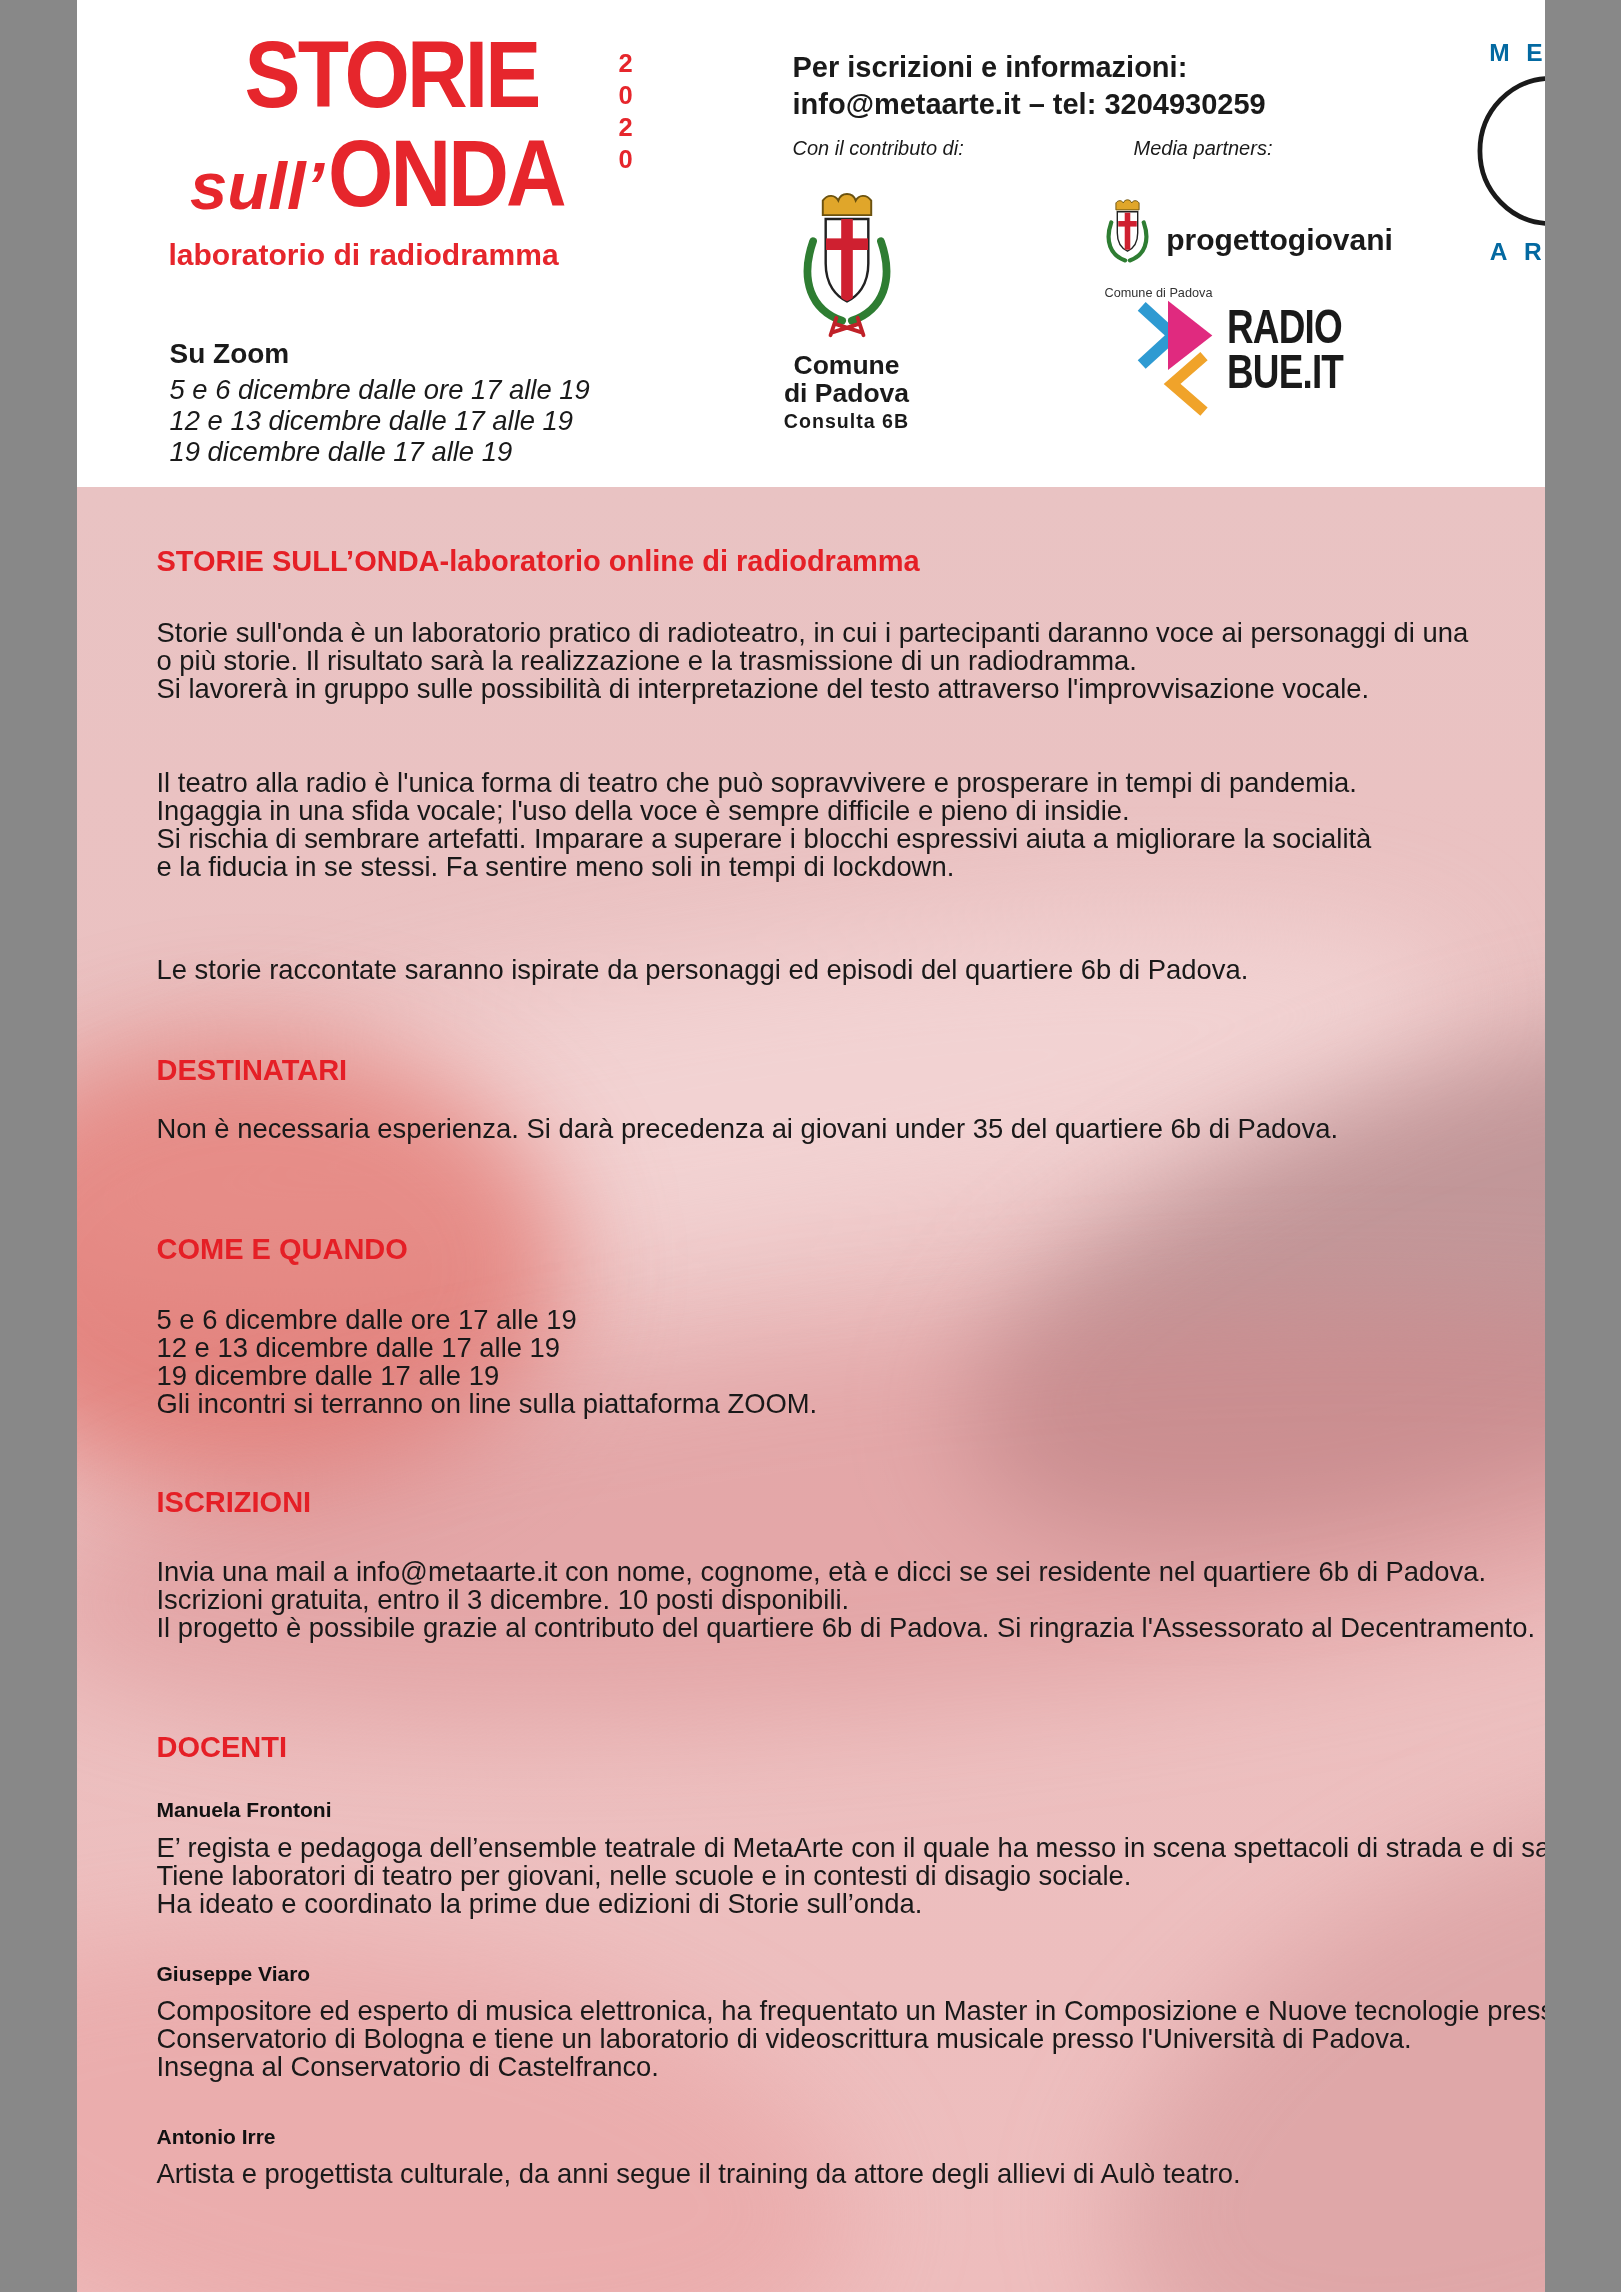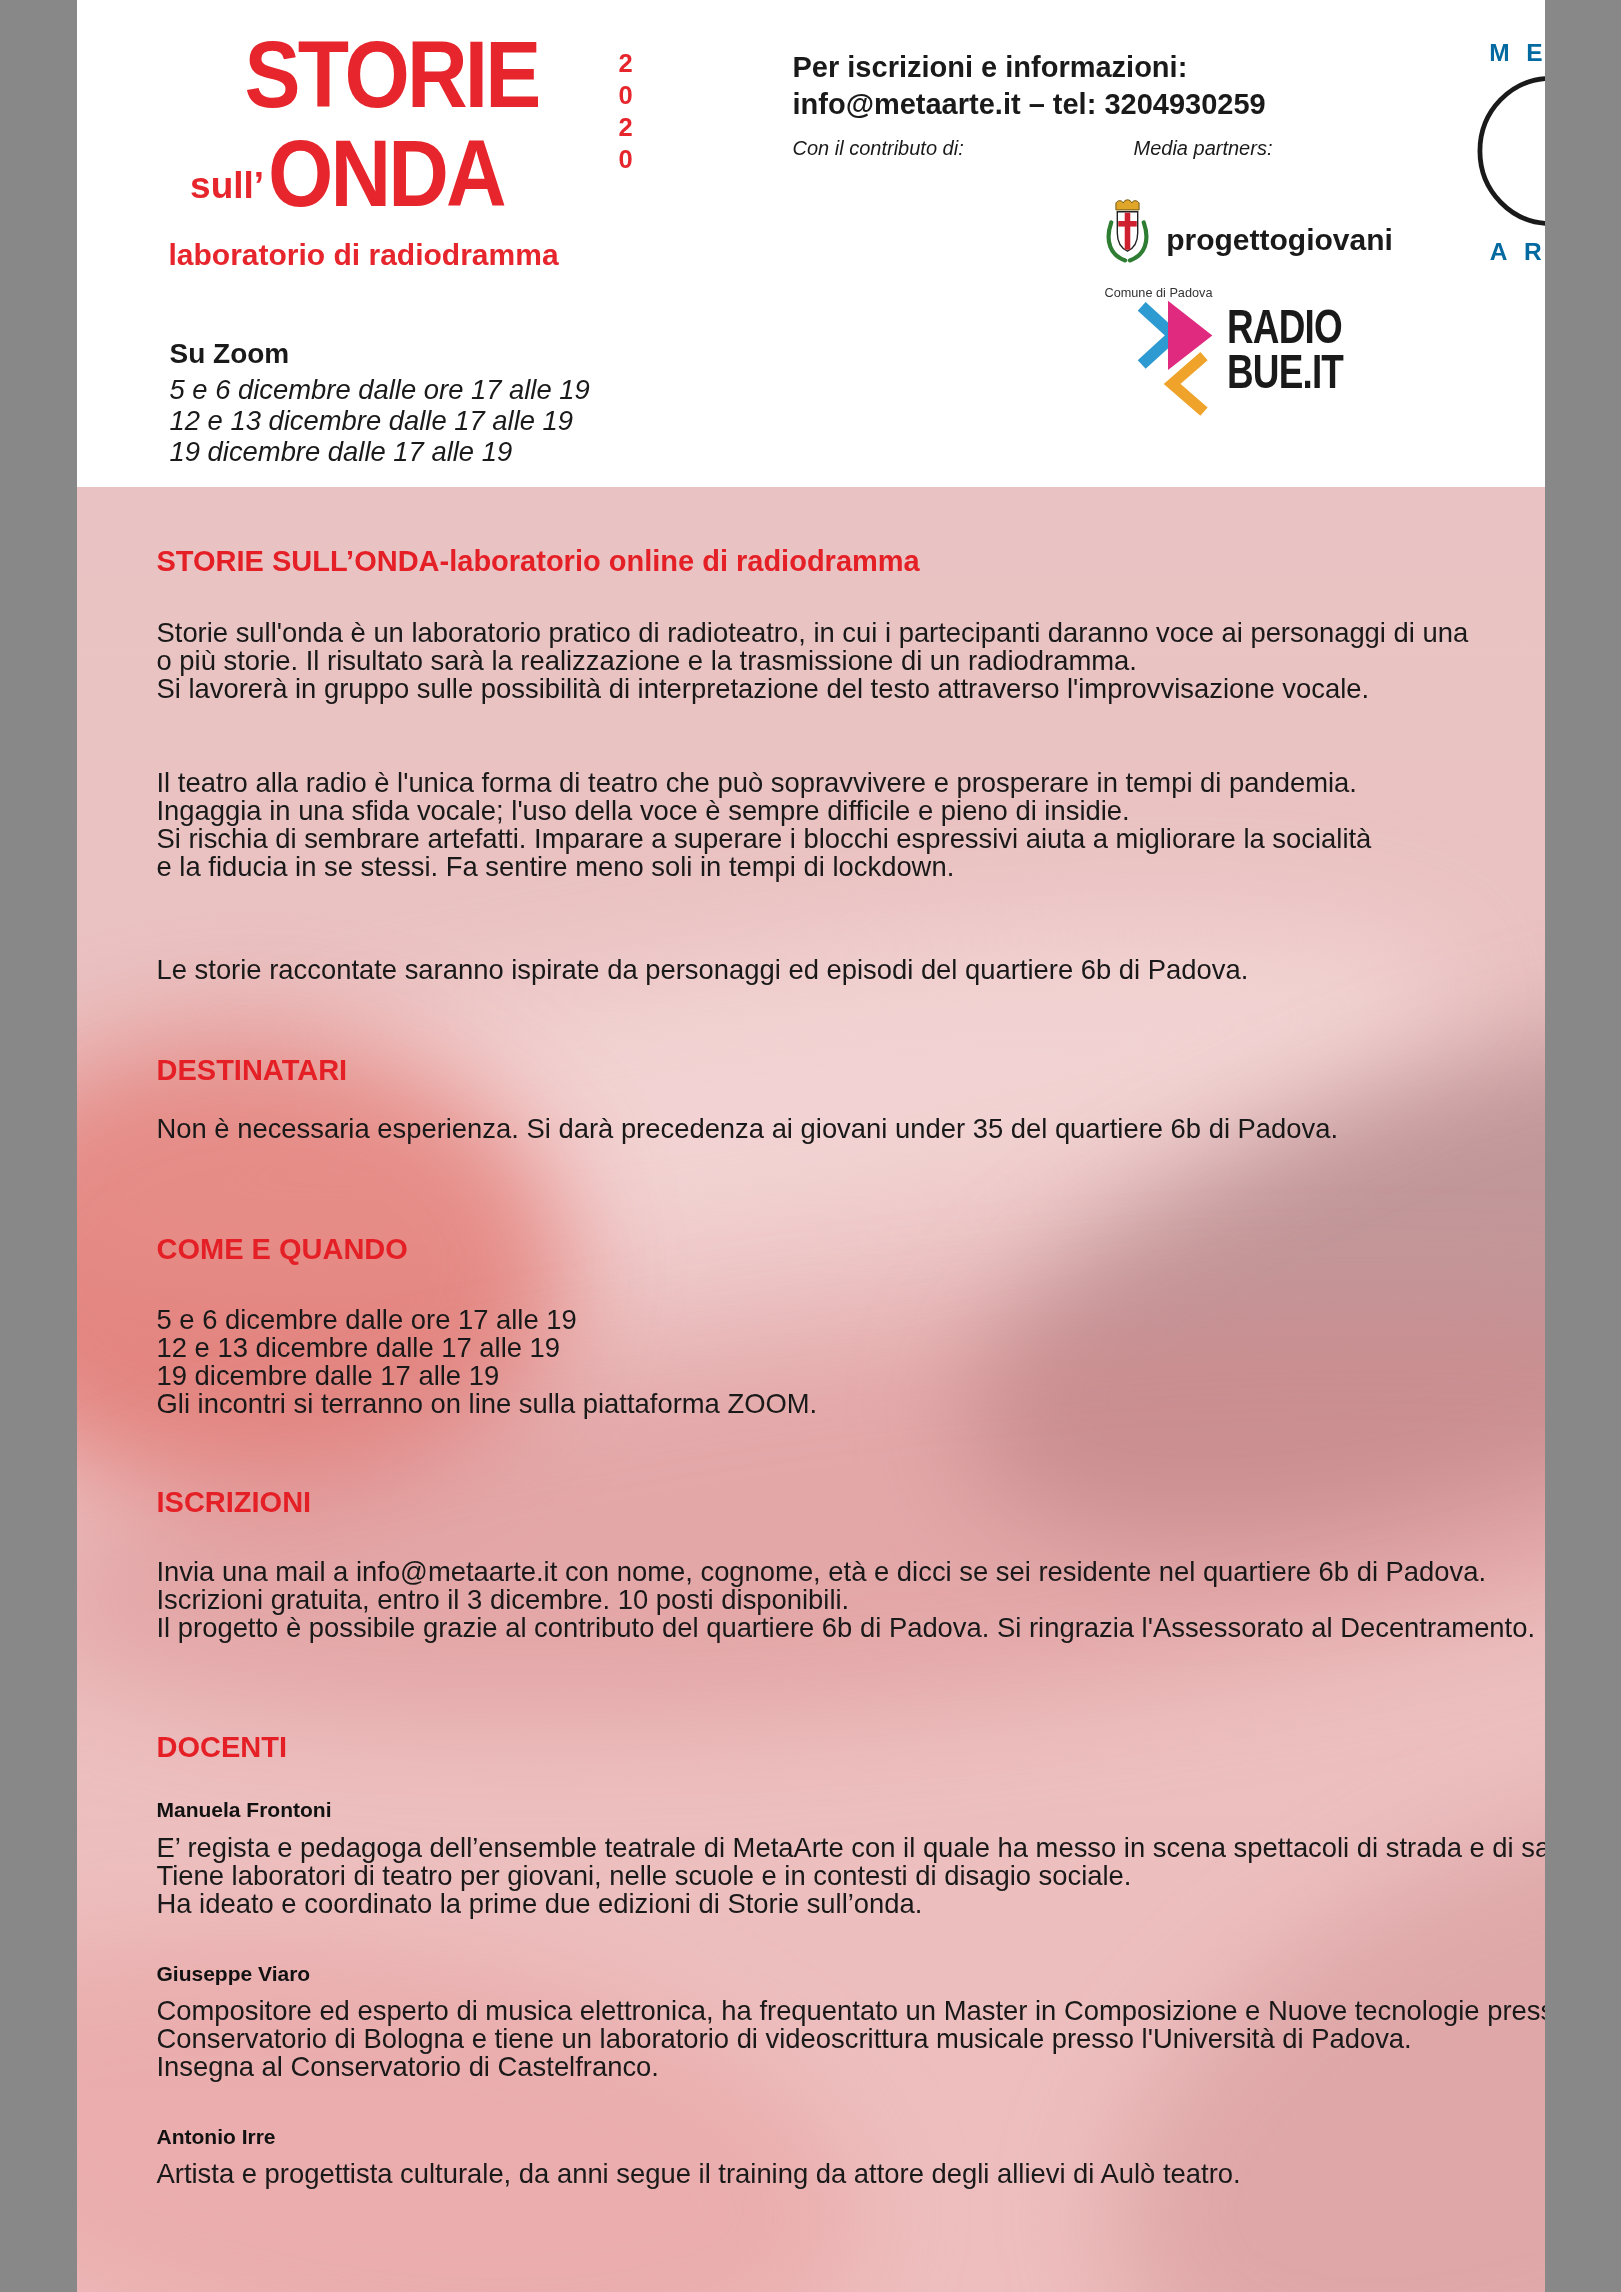--- a/index.html
+++ b/index.html
@@ -6,21 +6,21 @@
   .page{
     position:relative;width:1468px;height:2293px;background:#ffffff;
     font-family:"Liberation Sans","DejaVu Sans",sans-serif;color:#1a1a1a;
     overflow:hidden;margin:0 auto;
   }
   
   .hdr{position:absolute;left:0;top:0;width:1621px;height:487px;background:#fff;}
   .logo{position:absolute;left:92px;top:27.4px;width:392px;color:#e6262c;}
   .logo .l1{font-size:84px;font-weight:800;letter-spacing:-2.9px;line-height:84px;margin-left:76px;transform:scaleY(1.12);transform-origin:top left;}
   .logo .l2{display:flex;align-items:flex-end;margin-top:27.4px;}
-  .logo .sull{font-size:37px;font-weight:700;line-height:51px;margin:0 3.9px 5.9px 21.6px;}
+  .logo .sull{font-size:67px;font-weight:700;font-style:italic;line-height:51px;margin:0 3.9px 5.9px 21.6px;}
   .logo .onda{font-size:84px;font-weight:800;letter-spacing:-2.9px;line-height:78px;transform:scaleY(1.12);transform-origin:bottom left;}
   .logo .sub{font-size:30px;font-weight:700;margin-top:21.6px;letter-spacing:0px;}
   .logo-year{position:absolute;left:542px;top:47px;color:#e6262c;font-size:25.5px;font-weight:700;line-height:32px;text-align:center;white-space:pre-line;}
   .contact{position:absolute;left:716px;top:49px;font-size:29px;font-weight:700;line-height:37px;}
   .lbl{position:absolute;font-size:20px;font-style:italic;}
   .lbl.contrib{left:716px;top:137px;}
   .lbl.media{left:1057px;top:137px;}
   .comune{position:absolute;left:689px;top:188px;width:162px;text-align:center;}
   .comune .nm{font-size:26.5px;font-weight:700;line-height:28px;margin-top:3.9px;white-space:pre-line;}
   .comune .cons{font-size:19.6px;font-weight:700;letter-spacing:1px;margin-top:2.9px;}
@@ -72,20 +72,41 @@
 0</div>
 
     <div class="contact">
       <div>Per iscrizioni e informazioni:</div>
       <div>info@metaarte.it – tel: 3204930259</div>
     </div>
 
     <div class="lbl contrib">Con il contributo di:</div>
     <div class="lbl media">Media partners:</div>
 
+    <div class="comune">
+      <svg width="108" height="155" viewBox="0 0 110 160">
+        <defs>
+            <clipPath id="shieldClip">
+              <path d="M33,32 H77 V78 C77,100 66,112 55,117 C44,112 33,100 33,78 Z"></path>
+            </clipPath>
+          </defs>
+        <path d="M30,28 L30,13 C35,6 43,7 46,13 C49,4 61,4 64,13 C67,7 75,6 80,13 L80,28 Z" fill="#e0a62a" stroke="#6b520f" stroke-width="2"></path>
+        <path d="M20,55 C6,95 18,126 50,137" fill="none" stroke="#2e7d32" stroke-width="8" stroke-linecap="round"></path>
+        <path d="M90,55 C104,95 92,126 60,137" fill="none" stroke="#2e7d32" stroke-width="8" stroke-linecap="round"></path>
+        <path d="M33,32 H77 V78 C77,100 66,112 55,117 C44,112 33,100 33,78 Z" fill="#ffffff" stroke="#222" stroke-width="2.5"></path>
+        <g clip-path="url(#shieldClip)">
+          <rect x="49" y="32" width="12" height="90" fill="#cf2030"></rect>
+          <rect x="33" y="52" width="44" height="12" fill="#cf2030"></rect>
+        </g>
+        <path d="M44,134 L38,152 M66,134 L72,152 M42,140 L70,149 M68,140 L40,149" stroke="#c02128" stroke-width="4" stroke-linecap="round" fill="none"></path>
+      </svg>
+      <div class="nm">Comune
+di Padova</div>
+      <div class="cons">Consulta 6B</div>
+    </div>
 
     <div class="pg">
       <svg width="51" height="76" viewBox="0 0 110 160">
         <path d="M30,28 L30,13 C35,6 43,7 46,13 C49,4 61,4 64,13 C67,7 75,6 80,13 L80,28 Z" fill="#e0a62a" stroke="#6b520f" stroke-width="2"></path>
         <path d="M20,55 C6,95 18,126 50,137" fill="none" stroke="#2e7d32" stroke-width="9" stroke-linecap="round"></path>
         <path d="M90,55 C104,95 92,126 60,137" fill="none" stroke="#2e7d32" stroke-width="9" stroke-linecap="round"></path>
         <path d="M33,32 H77 V78 C77,100 66,112 55,117 C44,112 33,100 33,78 Z" fill="#ffffff" stroke="#222" stroke-width="3"></path>
         <rect x="49" y="34" width="12" height="80" fill="#cf2030"></rect>
         <rect x="35" y="52" width="40" height="12" fill="#cf2030"></rect>
       </svg>

